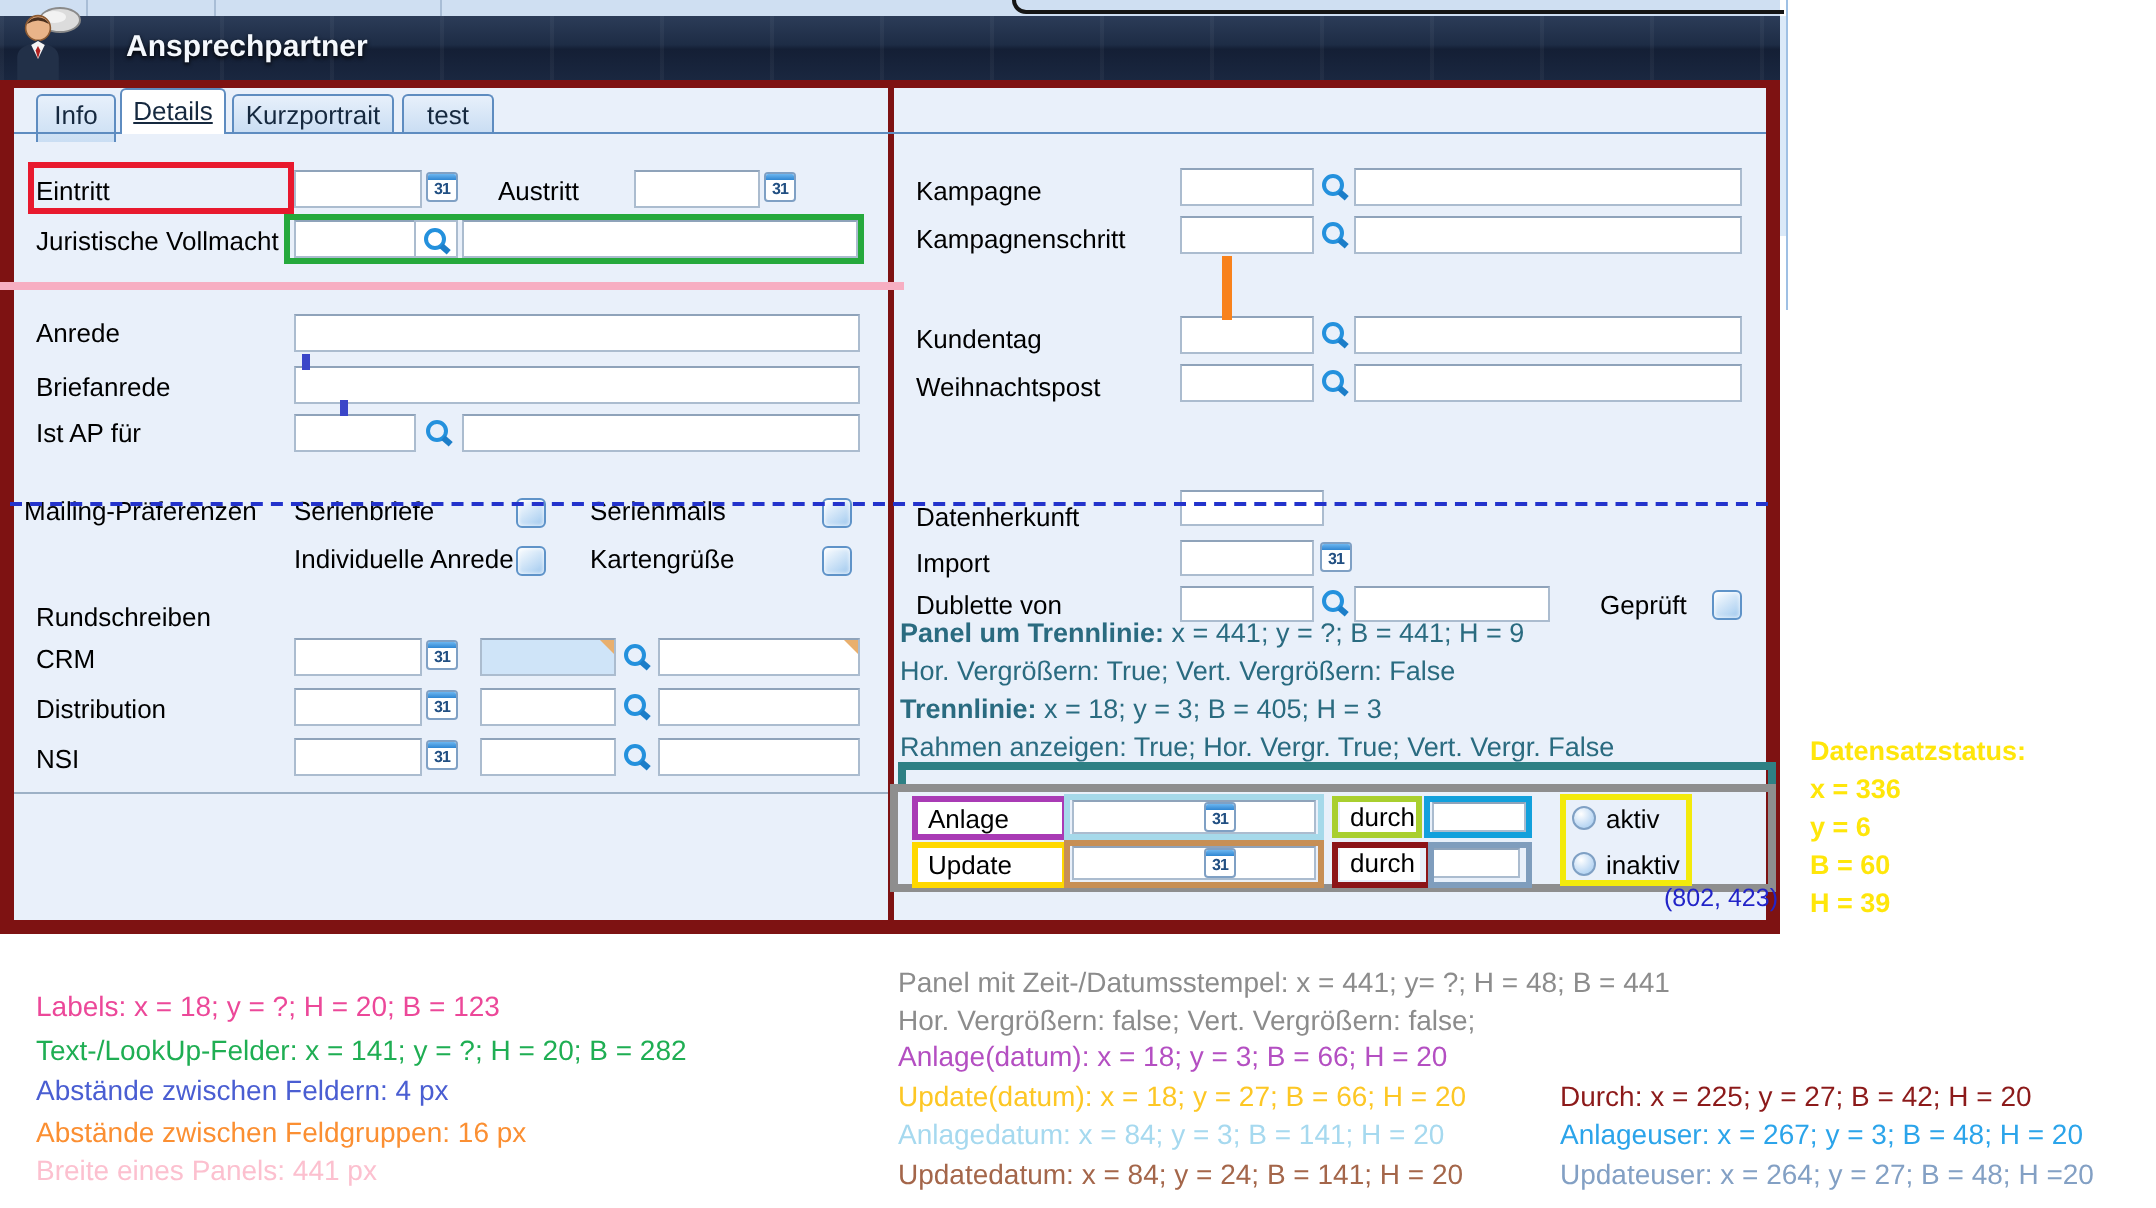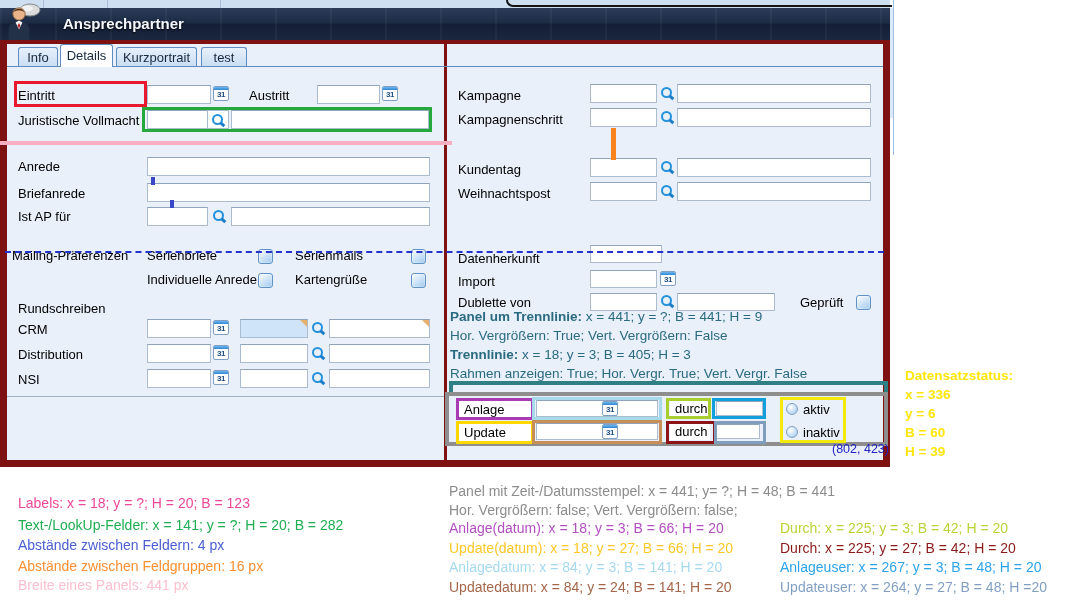--- a/index.html
+++ b/index.html
@@ -63,24 +63,24 @@
     <path d="M13 18.5 l-3.4 2 3.4 7 3.4 -7 z" fill="#f5f5f5"></path>
     <path d="M13 21 l-1.2 2.2 1.2 4 1.2 -4 z" fill="#b02020"></path>
   </svg>
 
   <div class="abs" style="left:0;top:40px;width:890px;height:427px;box-sizing:border-box;
               border:7px solid #7e1212;border-top-width:4px;background:#e9f0fa;"></div>
 
   <div class="abs" style="left:444px;top:44px;width:3px;height:416px;background:#7e1212;"></div>
 
   <div class="abs" style="left:7px;top:66px;width:876px;height:1px;background:#5e8cc0;z-index:2;"></div>
-  <div class="tab" style="left:18px;top:47px;width:40px;height:19px;line-height:19px;">
+  <div class="tab" style="left:18px;top:47px;width:40px;height:24px;line-height:19px;">
     <span>Info</span>
   </div>
-  <div class="tab active" style="left:60px;top:44px;width:53px;height:23px;line-height:22px;">
+  <div class="tab active" style="left:60px;top:44px;width:53px;height:23px;line-height:22px;text-decoration:underline;">
     <span>Details</span>
   </div>
   <div class="tab" style="left:116px;top:47px;width:81px;height:19px;line-height:19px;">
     <span>Kurzportrait</span>
   </div>
   <div class="tab" style="left:201px;top:47px;width:46px;height:19px;line-height:19px;">
     <span>test</span>
   </div>
 
   <div class="lbl" style="left:18px;top:86px;">Eintritt</div>
@@ -296,18 +296,17 @@
   <div class="note" style="left: 18px; top: 558px; color: rgb(251, 143, 50);">Abstände zwischen Feldgruppen: 16 px</div>
   <div class="note" style="left: 18px; top: 577px; color: rgb(252, 192, 207);">Breite eines Panels: 441 px</div>
 
   <div class="note" style="left: 449px; top: 483px; color: rgb(140, 140, 140);">Panel mit Zeit-/Datumsstempel: x = 441; y= ?; H = 48; B = 441</div>
   <div class="note" style="left: 449px; top: 502px; color: rgb(140, 140, 140);">Hor. Vergrößern: false; Vert. Vergrößern: false;</div>
   <div class="note" style="left: 449px; top: 520px; color: rgb(180, 79, 194);">Anlage(datum): x = 18; y = 3; B = 66; H = 20</div>
   <div class="note" style="left: 449px; top: 540px; color: rgb(253, 199, 37);">Update(datum): x = 18; y = 27; B = 66; H = 20</div>
   <div class="note" style="left: 449px; top: 559px; color: rgb(166, 217, 239);">Anlagedatum: x = 84; y = 3; B = 141; H = 20</div>
   <div class="note" style="left: 449px; top: 579px; color: rgb(164, 102, 74);">Updatedatum: x = 84; y = 24; B = 141; H = 20</div>
 
-  <div class="note" style="left: 780px; top: 520px; color: rgb(184, 212, 56);">Durch: x = 225; y = 3; B = 42; H = 20</div>
   <div class="note" style="left: 780px; top: 540px; color: rgb(140, 26, 26);">Durch: x = 225; y = 27; B = 42; H = 20</div>
   <div class="note" style="left: 780px; top: 559px; color: rgb(43, 164, 234);">Anlageuser: x = 267; y = 3; B = 48; H = 20</div>
   <div class="note" style="left: 780px; top: 579px; color: rgb(131, 160, 196);">Updateuser: x = 264; y = 27; B = 48; H =20</div>
 
 </div>
 
 </body></html>

